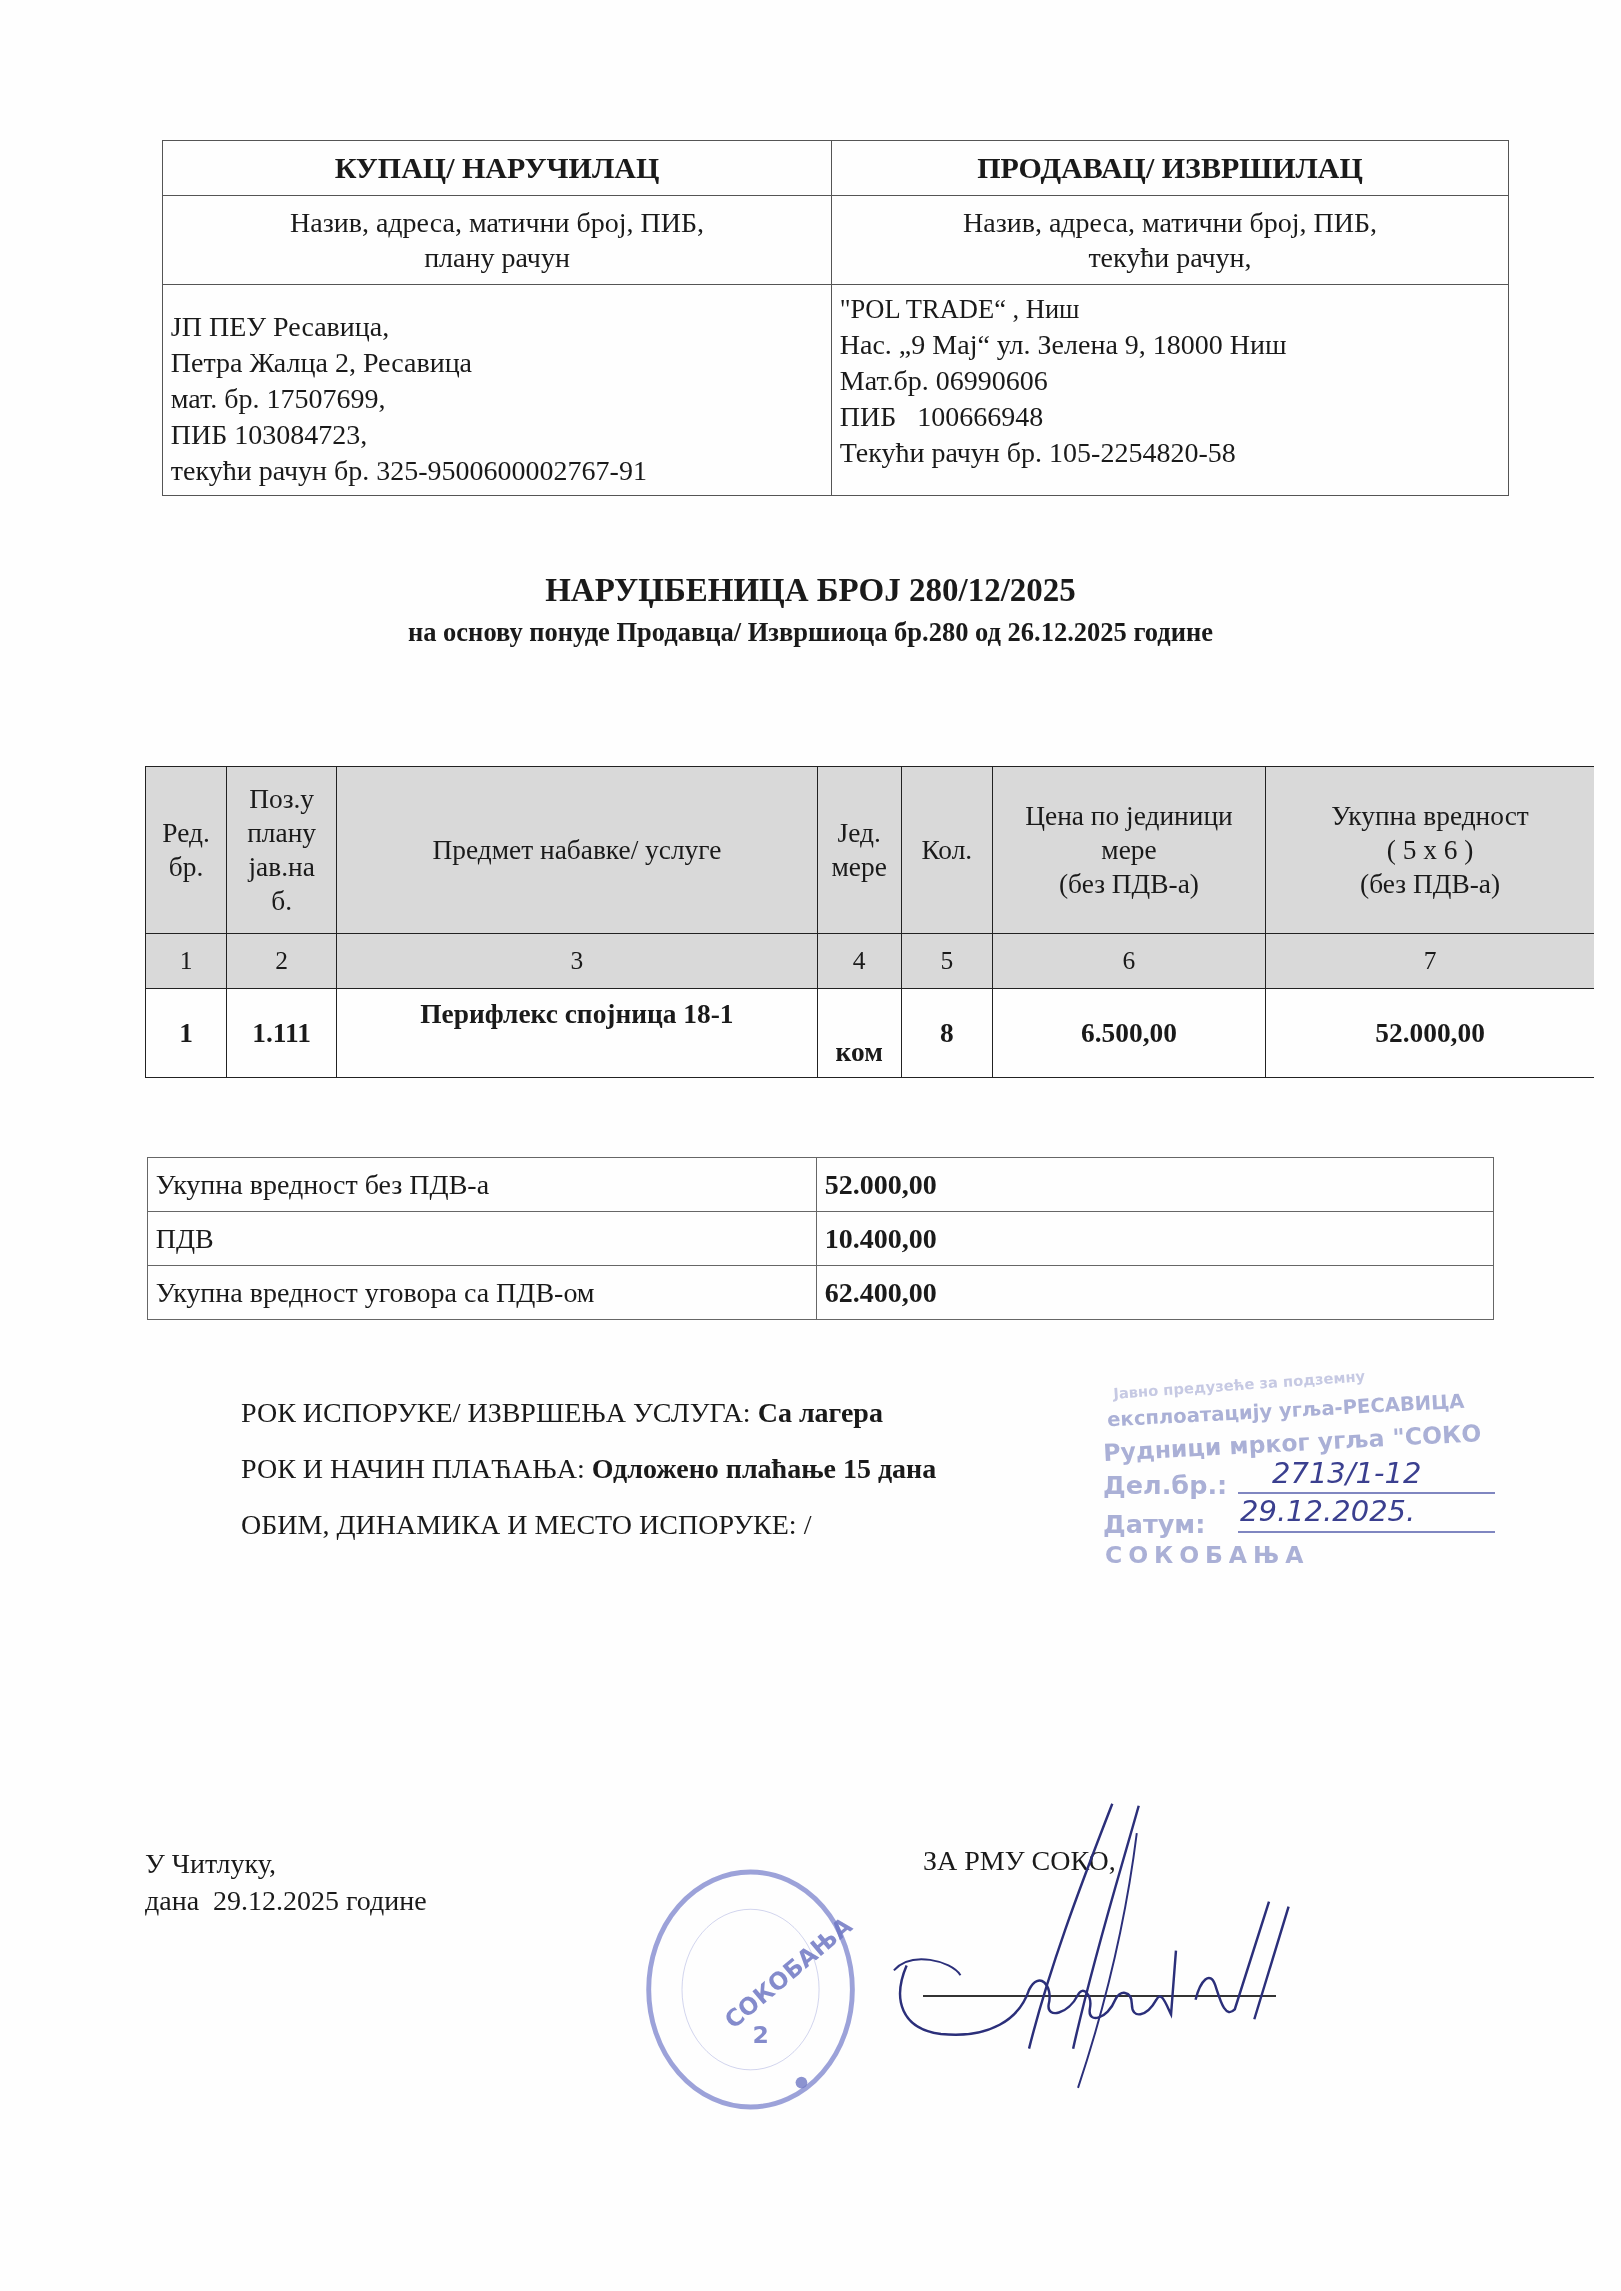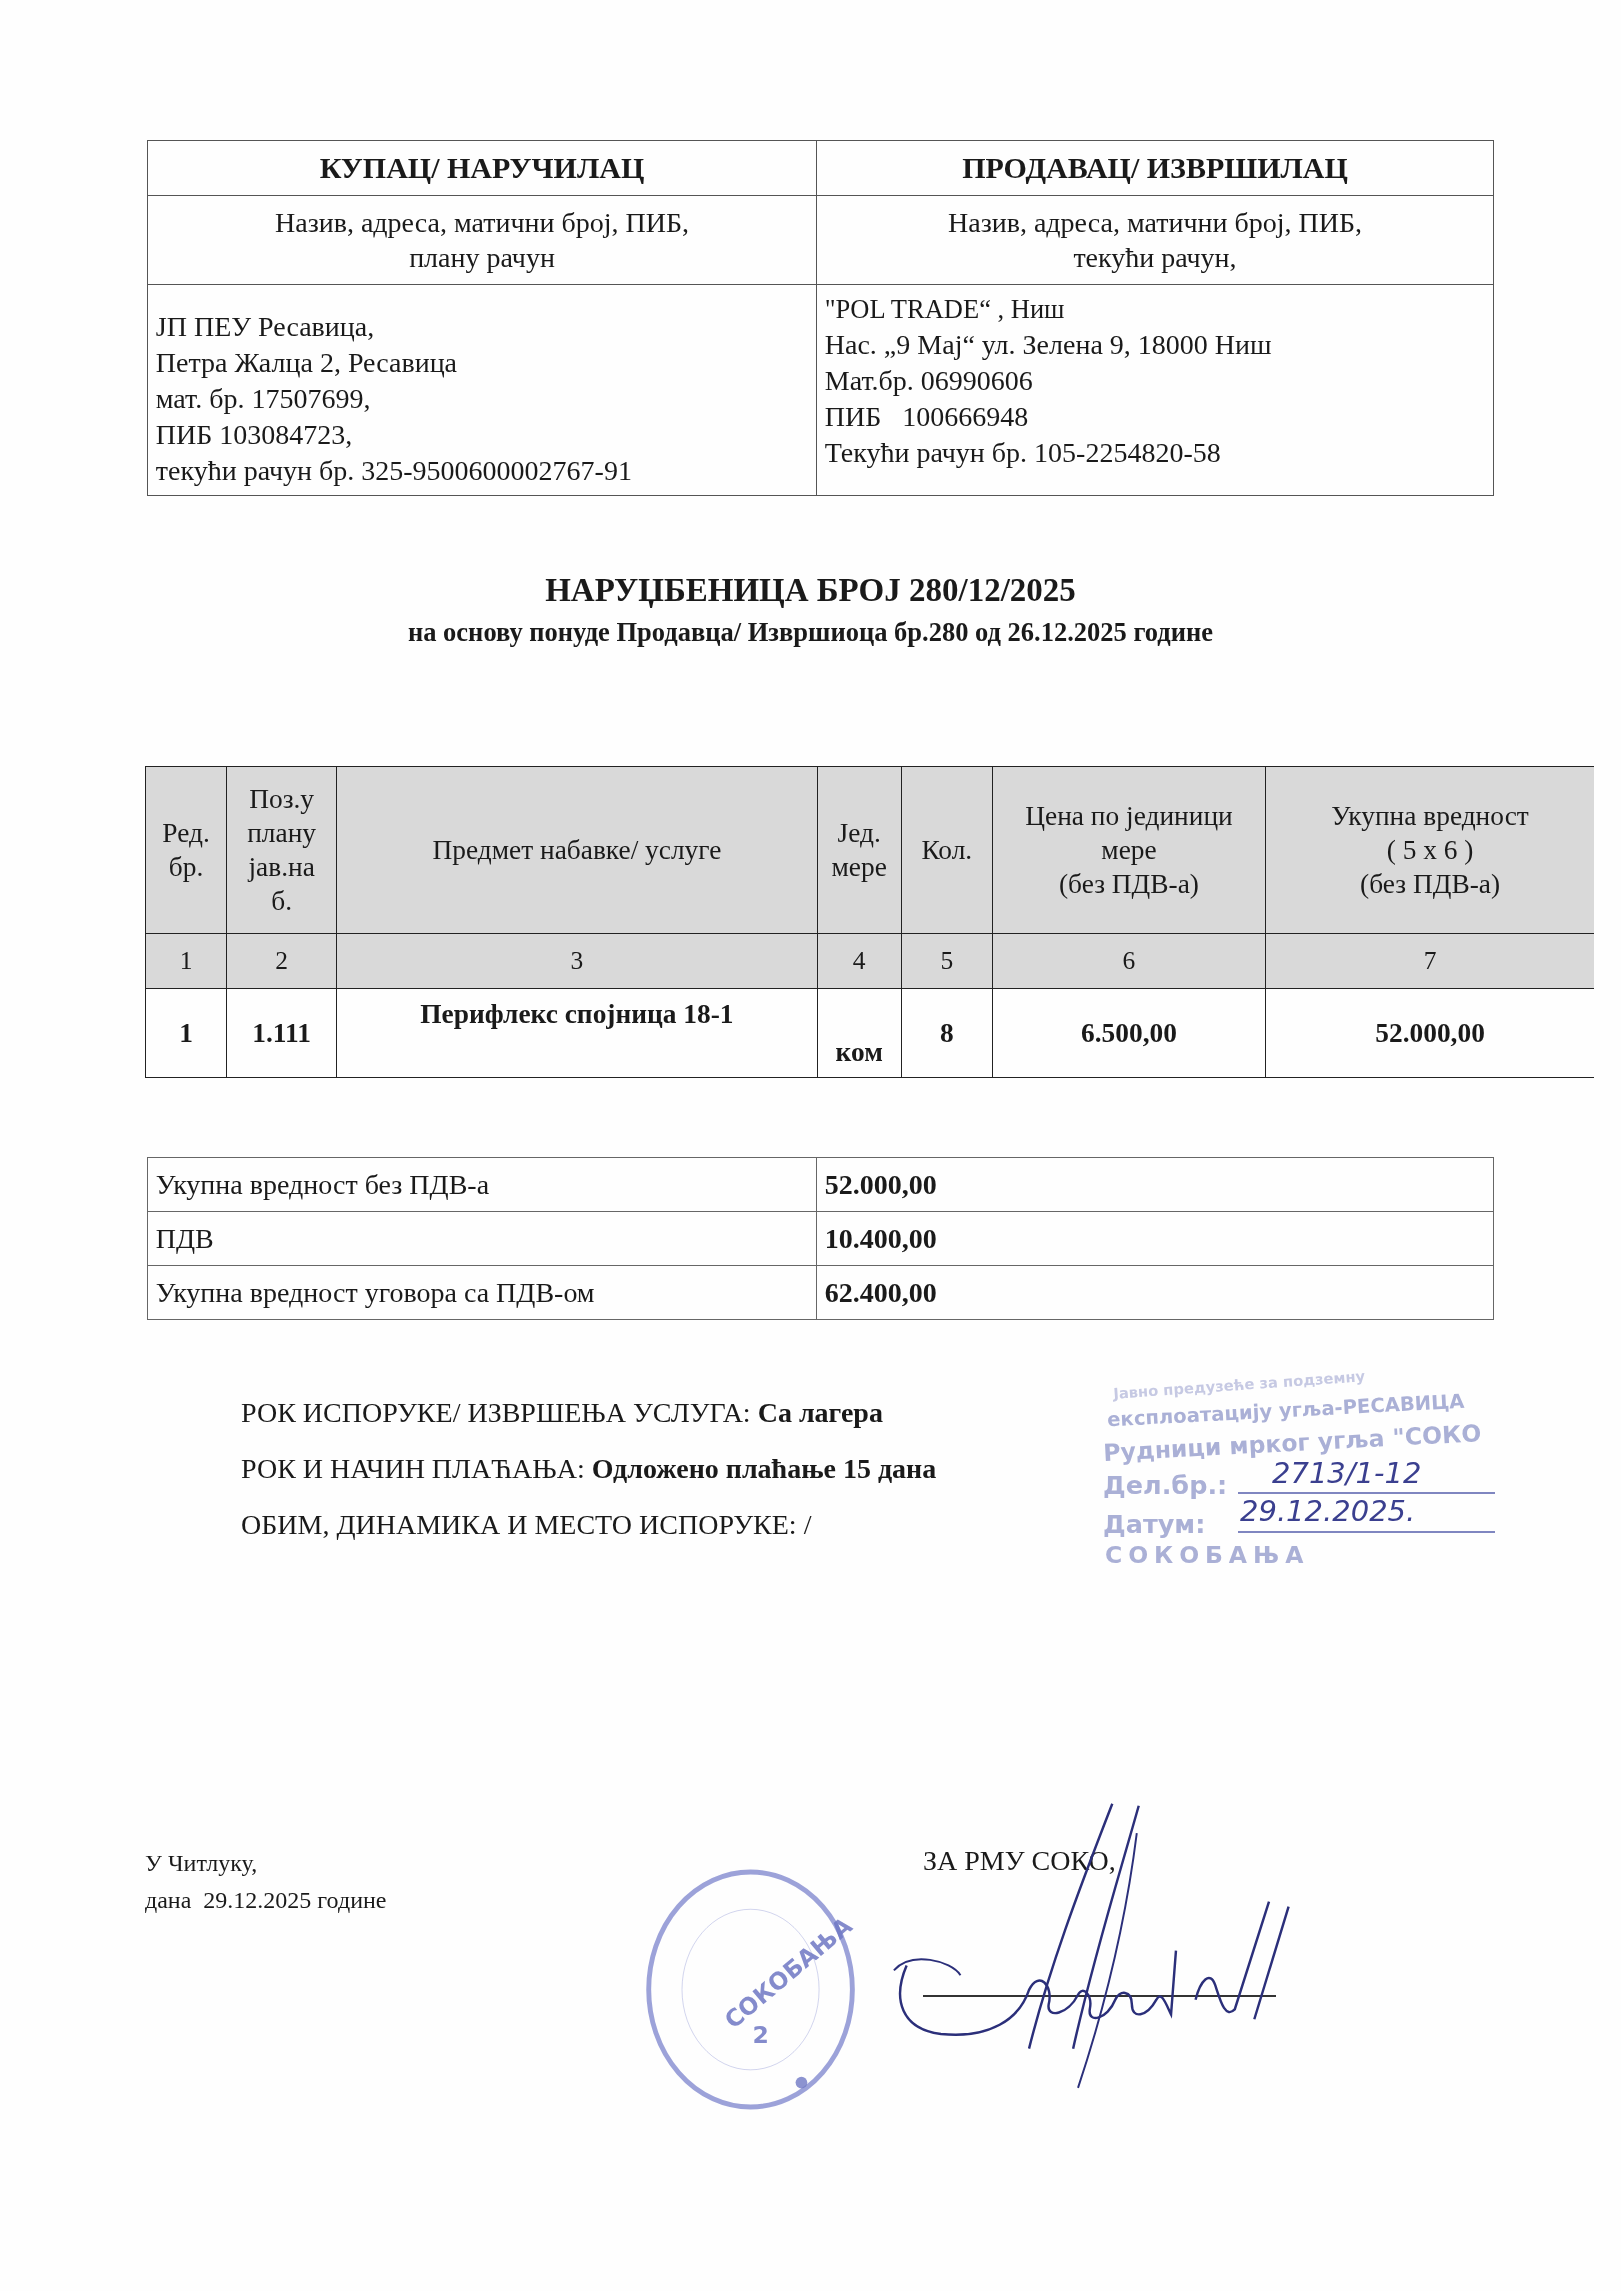--- a/index.html
+++ b/index.html
@@ -1,20 +1,20 @@
 <!DOCTYPE html>
 <html><head>
 <meta charset="utf-8">
 <style>
   * { box-sizing: border-box; margin: 0; padding: 0; }
   html, body { width: 1621px; height: 2292px; background: #fefefe; }
   body { position: relative; font-family: "Liberation Serif", serif; color: #1a1a1a; overflow: hidden; }
 
   
-  .parties { position: absolute; left: 147px; top: 140px; width: 1347px; border-collapse: collapse; table-layout: fixed; }
+  .parties { position: absolute; left: 162px; top: 140px; width: 1347px; border-collapse: collapse; table-layout: fixed; }
   .parties td { border: 1.5px solid #555; vertical-align: top; }
   .parties .hdr { height: 55px; text-align: center; vertical-align: middle; font-weight: bold; font-size: 30px; }
   .parties .sub { height: 89px; text-align: center; vertical-align: middle; font-size: 28px; line-height: 35px; }
   .parties .body { height: 206px; font-size: 28px; line-height: 36px; padding: 5.9px 7.8px; }
   .parties .body div { white-space: nowrap; }
 
   
   .title { position: absolute; left: 0; width: 1621px; text-align: center; font-weight: bold; }
   .title.main { top: 572px; font-size: 33px; }
   .title.sub { top: 617px; font-size: 26.5px; text-align: center; }
@@ -38,21 +38,21 @@
   .terms .line { height: 56px; white-space: nowrap; }
   .terms b { font-weight: bold; }
 
   
   .rstamp { position: absolute; left: 1103px; top: 1372px; width: 412px; height: 196px; color: #8f96c9; font-family: "DejaVu Sans", sans-serif; font-weight: bold; }
   .rstamp .l { position: absolute; white-space: nowrap; opacity: 0.75; }
   .rstamp .hw { position: absolute; font-family: "DejaVu Sans", sans-serif; font-weight: normal; color: #3a3f8f; font-size: 29px; font-style: italic; white-space: nowrap; }
   .rstamp .uline { position: absolute; height: 2px; background: #7f86c0; }
 
   
-  .place { position: absolute; left: 145px; top: 1845px; font-size: 24px; line-height: 37px; }
+  .place { position: absolute; left: 145px; top: 1845px; font-size: 28px; line-height: 37px; }
   .sign-label { position: absolute; left: 923px; top: 1845px; font-size: 28px; }
   .sign-line { position: absolute; left: 923px; top: 1995px; width: 353px; height: 2px; background: #333; }
 
   .round-stamp { position: absolute; left: 635px; top: 1862px; width: 235px; height: 260px; }
   .signature { position: absolute; left: 882px; top: 1794px; width: 441px; height: 333px; }
 </style>
 </head>
 <body>
 
 <table class="parties">

